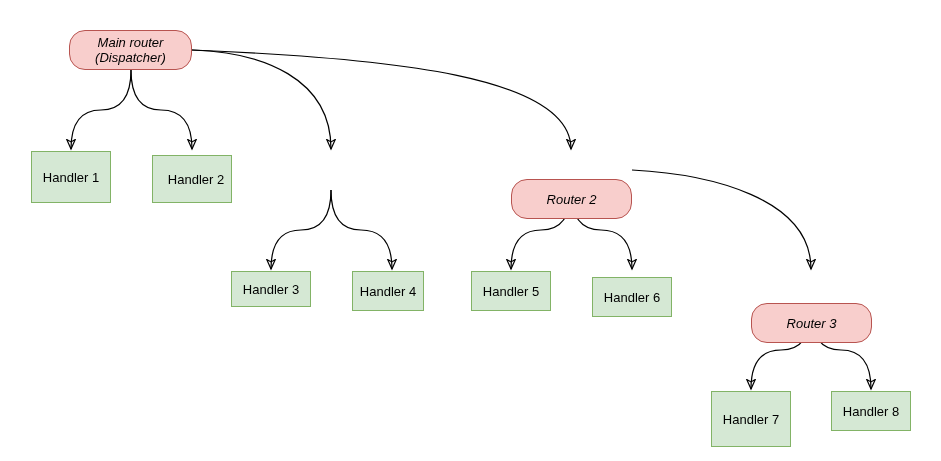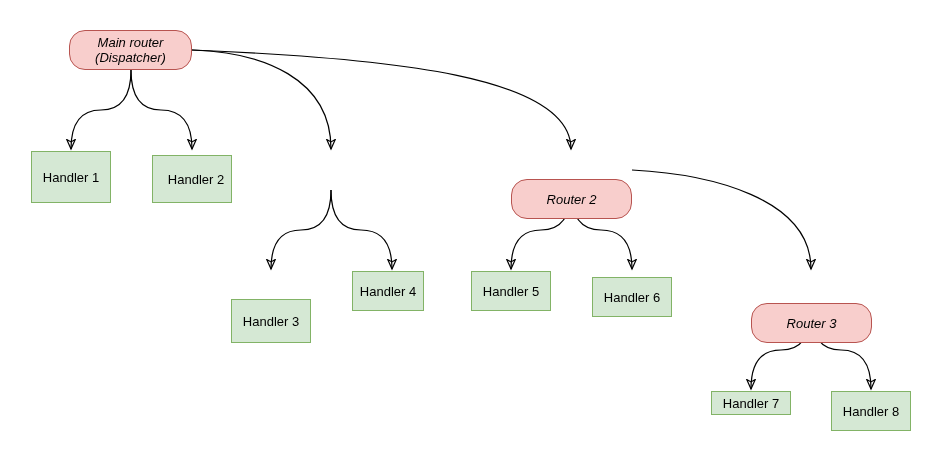--- a/index.html
+++ b/index.html
@@ -58,27 +58,27 @@
   <div class="node router" style="left:69px;  top:30px;  width:123px; height:40px;">Main router
 (Dispatcher)</div>
 
   <div class="node handler" style="left:31px;  top:151px; width:80px;  height:52px;">Handler 1</div>
 
   <div class="node handler" style="left:152px; top:155px; width:80px;  height:48px;padding-left:8px;">Handler 2</div>
 
 
   <div class="node router" style="left:511px; top:151px; width:121px; height:40px;margin-top:28px;">Router 2</div>
 
-  <div class="node handler" style="left:231px; top:271px; width:80px;  height:44px;margin-top:28px;">Handler 3</div>
+  <div class="node handler" style="left:231px; top:271px; width:80px;  height:36px;">Handler 3</div>
 
   <div class="node handler" style="left:352px; top:271px; width:72px;  height:40px;">Handler 4</div>
 
   <div class="node handler" style="left:471px; top:271px; width:80px;  height:40px;">Handler 5</div>
 
   <div class="node handler" style="left:592px; top:277px; width:80px;  height:40px;">Handler 6</div>
 
   <div class="node router" style="left:751px; top:271px; width:121px; height:40px;margin-top:32px;">Router 3</div>
 
-  <div class="node handler" style="left:711px; top:391px; width:80px;  height:24px;">Handler 7</div>
+  <div class="node handler" style="left:711px; top:391px; width:80px;  height:56px;">Handler 7</div>
 
   <div class="node handler" style="left:831px; top:391px; width:80px;  height:40px;">Handler 8</div>
 
 </div>
 
 </body></html>

